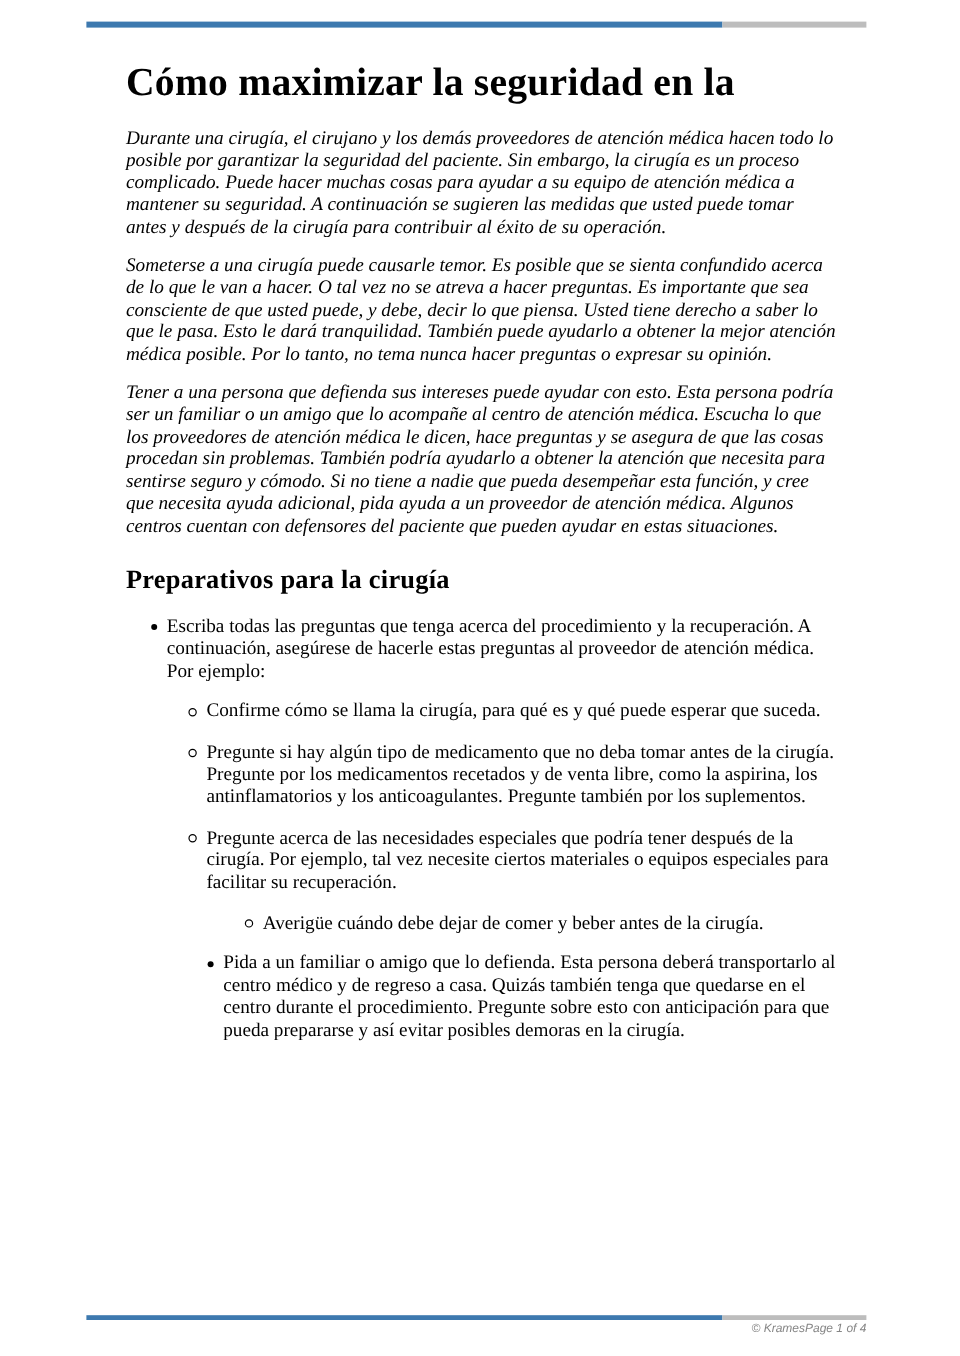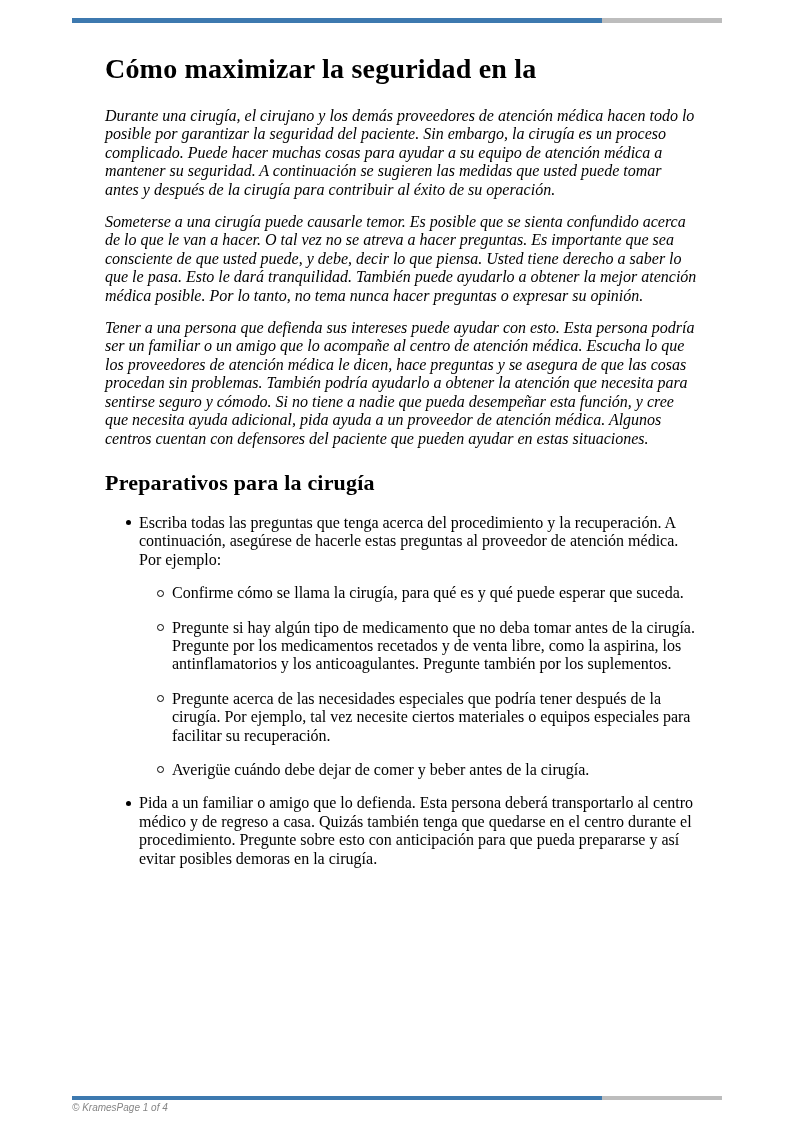--- a/index.html
+++ b/index.html
@@ -16,21 +16,21 @@
   }
   .rule{position:absolute;left:72px;width:650px;display:flex;}
   .rule .blue{width:530px;background:var(--accent);height:100%;}
   .rule .gray{flex:1;background:var(--rule-gray);height:100%;}
   .rule.top{top:18px;height:5px;}
   .rule.bottom{top:1096px;height:4px;}
 
   .content{position:absolute;left:105px;top:48px;width:592px;}
 
   h1{
-    font-size:28px;font-weight:bold;line-height:42px;
+    font-size:33px;font-weight:bold;line-height:42px;
     margin:0 0 17px 0;letter-spacing:0.2px;
   }
   h1 span{display:block;}
   h2{
     font-size:22px;font-weight:bold;line-height:29px;
     margin:20px 0 17px 0;letter-spacing:0.2px;
   }
   p{
     font-size:16px;line-height:18.4px;margin:0 0 14px 0;font-style:italic;
   }
@@ -45,25 +45,25 @@
   }
   ul.l2{margin:15px 0 0 0;}
   ul.l2 > li{
     position:relative;padding-left:33px;margin-bottom:16px;
     font-size:16px;line-height:18.4px;
   }
   ul.l2 > li > .marker{
     position:absolute;left:18px;top:5.5px;width:5px;height:5px;
     border-radius:50%;border:1.4px solid var(--text);background:transparent;
   }
-  ul.l1 > li:last-child, ul.l2 > li:last-child{margin-bottom:0;}
+  ul.l1 > li:last-child, ul.l2 > li:last-child{margin-bottom:0;margin-left:47px;}
 
   .footer-row{
     position:absolute;left:72px;top:1102px;width:650px;
-    display:flex;justify-content:flex-start;align-items:flex-start;
+    display:flex;justify-content:flex-end;align-items:flex-start;
     font-family:"Liberation Sans", sans-serif;font-style:italic;
     font-size:10px;color:var(--footer-text);
   }
 </style>
 </head>
 <body>
 
 <div class="rule top">
   <div class="blue"></div>
   <div class="gray"></div>

